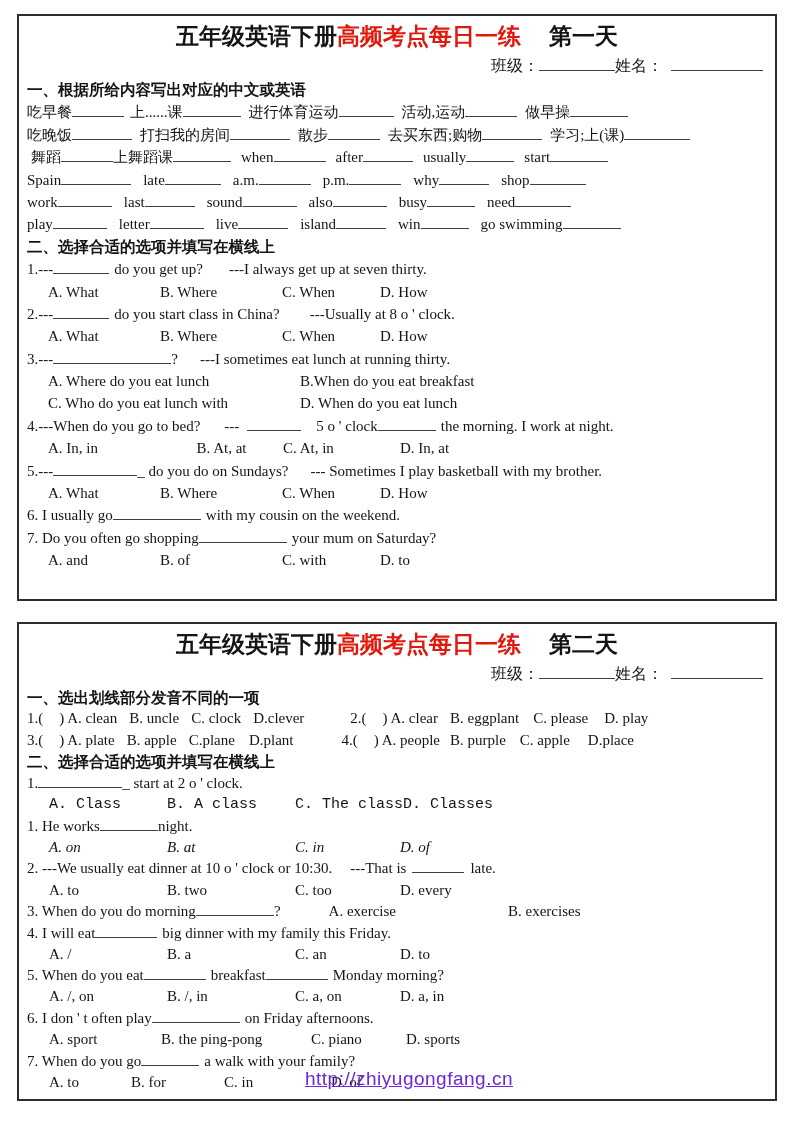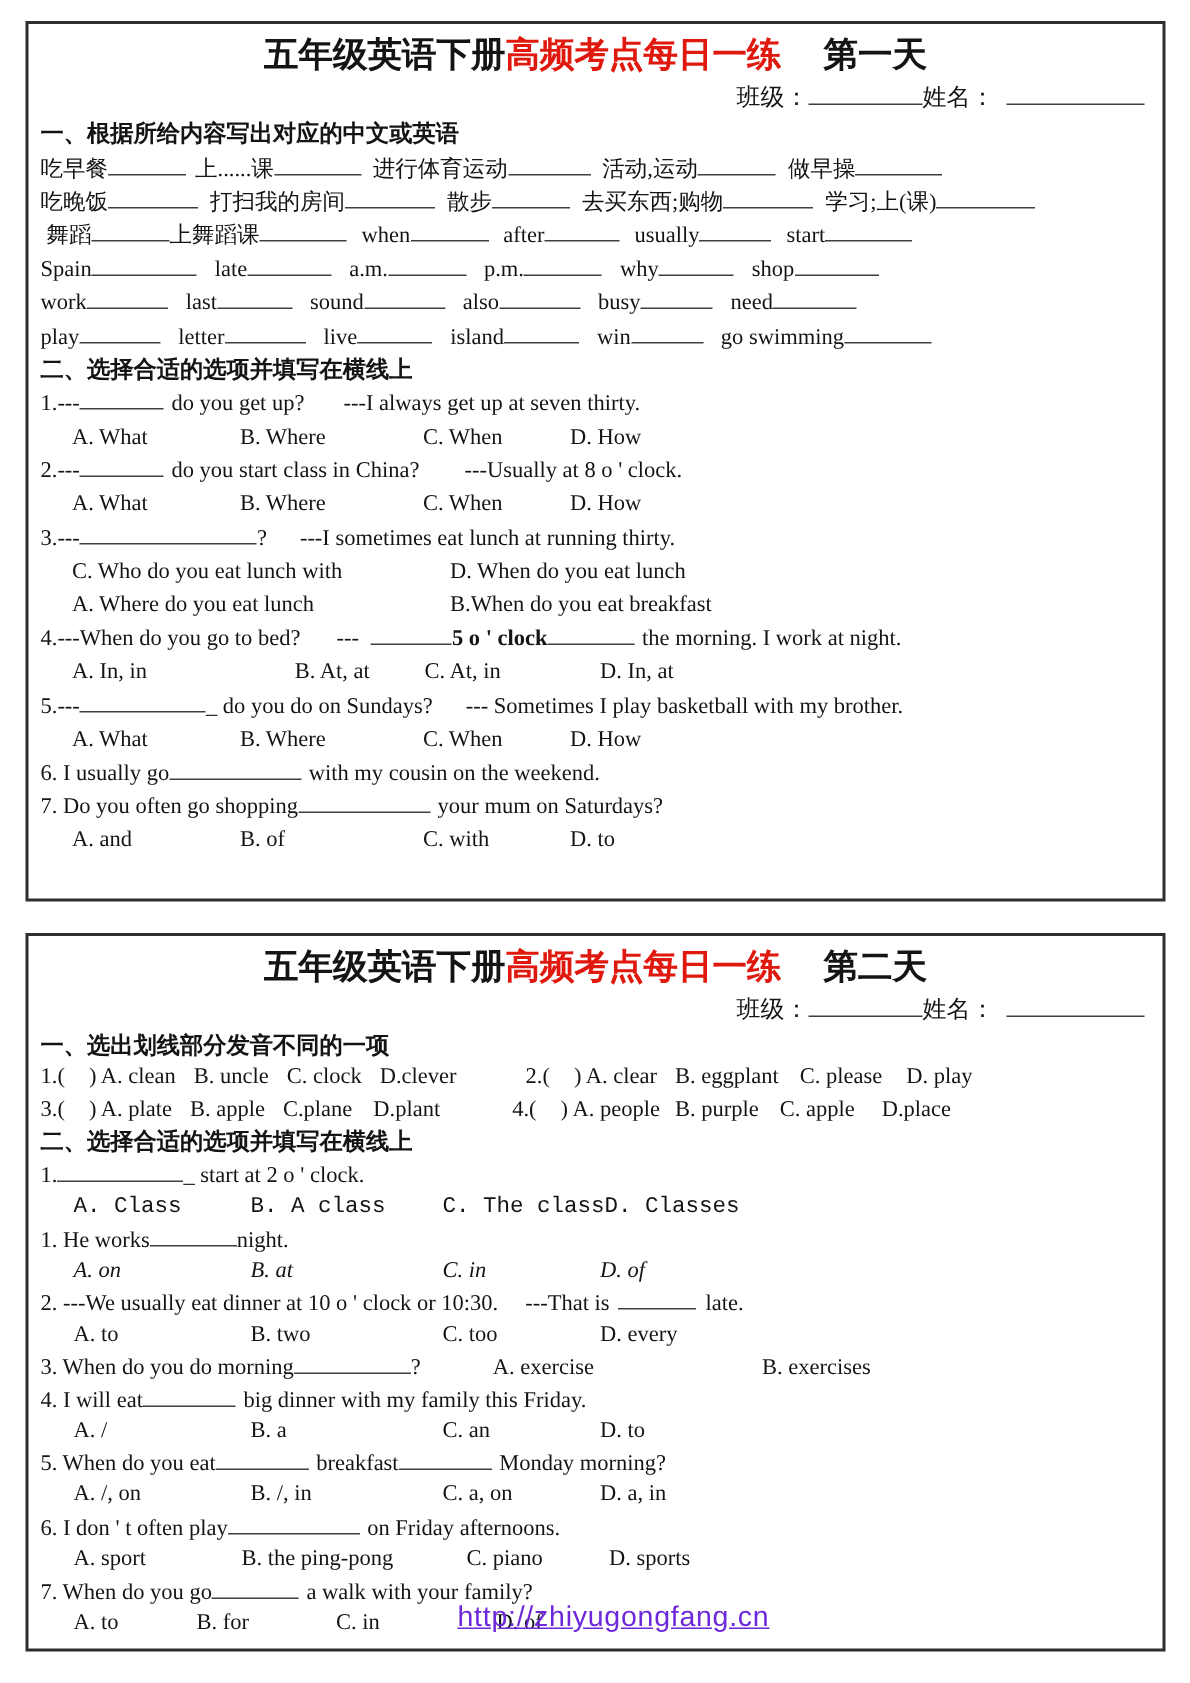--- a/index.html
+++ b/index.html
@@ -60,28 +60,28 @@
       <div class="ln vocab" style="padding-left: 4px;"><span class="seg">舞蹈</span><span class="blank" style="width: 52px;"></span><span class="seg">上舞蹈课</span><span class="blank" style="width: 58px;"></span><span class="seg" style="margin-left: 10px;">when</span><span class="blank" style="width: 52px;"></span><span class="seg" style="margin-left: 10px;">after</span><span class="blank" style="width: 50px;"></span><span class="seg" style="margin-left: 10px;">usually</span><span class="blank" style="width: 48px;"></span><span class="seg" style="margin-left: 10px;">start</span><span class="blank" style="width: 58px;"></span></div>
       <div class="ln vocab"><span class="seg">Spain</span><span class="blank" style="width: 70px;"></span><span class="seg" style="margin-left: 12px;">late</span><span class="blank" style="width: 56px;"></span><span class="seg" style="margin-left: 12px;">a.m.</span><span class="blank" style="width: 52px;"></span><span class="seg" style="margin-left: 12px;">p.m.</span><span class="blank" style="width: 52px;"></span><span class="seg" style="margin-left: 12px;">why</span><span class="blank" style="width: 50px;"></span><span class="seg" style="margin-left: 12px;">shop</span><span class="blank" style="width: 56px;"></span></div>
       <div class="ln vocab"><span class="seg">work</span><span class="blank" style="width: 54px;"></span><span class="seg" style="margin-left: 12px;">last</span><span class="blank" style="width: 50px;"></span><span class="seg" style="margin-left: 12px;">sound</span><span class="blank" style="width: 54px;"></span><span class="seg" style="margin-left: 12px;">also</span><span class="blank" style="width: 54px;"></span><span class="seg" style="margin-left: 12px;">busy</span><span class="blank" style="width: 48px;"></span><span class="seg" style="margin-left: 12px;">need</span><span class="blank" style="width: 56px;"></span></div>
       <div class="ln vocab"><span class="seg">play</span><span class="blank" style="width: 54px;"></span><span class="seg" style="margin-left: 12px;">letter</span><span class="blank" style="width: 54px;"></span><span class="seg" style="margin-left: 12px;">live</span><span class="blank" style="width: 50px;"></span><span class="seg" style="margin-left: 12px;">island</span><span class="blank" style="width: 50px;"></span><span class="seg" style="margin-left: 12px;">win</span><span class="blank" style="width: 48px;"></span><span class="seg" style="margin-left: 12px;">go swimming</span><span class="blank" style="width: 58px;"></span></div>
       <div class="ln heading"><span class="seg">二、选择合适的选项并填写在横线上</span></div>
       <div class="ln q"><span class="seg">1.---</span><span class="blank" style="width: 56px;"></span><span class="seg" style="margin-left: 5px;">do you get up?</span><span class="seg" style="margin-left: 26px;">---I always get up at seven thirty.</span></div>
       <div class="ln opts" style="padding-left: 21px;"><span class="seg" style="min-width: 112px;">A. What</span><span class="seg" style="min-width: 122px;">B. Where</span><span class="seg" style="min-width: 98px;">C. When</span><span class="seg">D. How</span></div>
       <div class="ln q"><span class="seg">2.---</span><span class="blank" style="width: 56px;"></span><span class="seg" style="margin-left: 5px;">do you start class in China?</span><span class="seg" style="margin-left: 30px;">---Usually at 8 o ' clock.</span></div>
       <div class="ln opts" style="padding-left: 21px;"><span class="seg" style="min-width: 112px;">A. What</span><span class="seg" style="min-width: 122px;">B. Where</span><span class="seg" style="min-width: 98px;">C. When</span><span class="seg">D. How</span></div>
       <div class="ln q"><span class="seg">3.---</span><span class="blank" style="width: 118px;"></span><span class="seg">?</span><span class="seg" style="margin-left: 22px;">---I sometimes eat lunch at running thirty.</span></div>
+      <div class="ln opts" style="padding-left: 21px;"><span class="seg" style="min-width: 252px;">A. Where do you eat lunch</span><span class="seg">B.When do you eat breakfast</span></div>
       <div class="ln opts" style="padding-left: 21px;"><span class="seg" style="min-width: 252px;">C. Who do you eat lunch with</span><span class="seg">D. When do you eat lunch</span></div>
-      <div class="ln opts" style="padding-left: 21px;"><span class="seg" style="min-width: 252px;">A. Where do you eat lunch</span><span class="seg">B.When do you eat breakfast</span></div>
-      <div class="ln q"><span class="seg">4.---When do you go to bed?</span><span class="seg" style="margin-left: 24px;">---</span><span class="blank" style="width: 54px; margin-left: 8px;"></span><span class="seg" style="margin-left: 0; font-weight: bold;">5 o ' clock</span><span class="blank" style="width: 58px;"></span><span class="seg" style="margin-left: 5px;">the morning. I work at night.</span></div>
+      <div class="ln q"><span class="seg">4.---When do you go to bed?</span><span class="seg" style="margin-left: 24px;">---</span><span class="blank" style="width: 54px; margin-left: 8px;"></span><span class="seg" style="margin-left: 15px;">5 o ' clock</span><span class="blank" style="width: 58px;"></span><span class="seg" style="margin-left: 5px;">the morning. I work at night.</span></div>
       <div class="ln opts" style="padding-left: 21px;"><span class="seg" style="min-width: 112px;">A. In, in</span><span class="seg" style="min-width: 123px; text-align: center;">B. At, at</span><span class="seg" style="min-width: 117px;">C. At, in</span><span class="seg">D. In, at</span></div>
       <div class="ln q"><span class="seg">5.---</span><span class="blank" style="width: 84px;"></span><span class="seg">_ do you do on Sundays?</span><span class="seg" style="margin-left: 22px;">--- Sometimes I play basketball with my brother.</span></div>
       <div class="ln opts" style="padding-left: 21px;"><span class="seg" style="min-width: 112px;">A. What</span><span class="seg" style="min-width: 122px;">B. Where</span><span class="seg" style="min-width: 98px;">C. When</span><span class="seg">D. How</span></div>
       <div class="ln q"><span class="seg">6. I usually go</span><span class="blank" style="width: 88px;"></span><span class="seg" style="margin-left: 5px;">with my cousin on the weekend.</span></div>
-      <div class="ln q"><span class="seg">7. Do you often go shopping</span><span class="blank" style="width: 88px;"></span><span class="seg" style="margin-left: 5px;">your mum on Saturdays?</span></div>
+      <div class="ln q"><span class="seg">7. Do you often go shopping</span><span class="blank" style="width: 88px;"></span><span class="seg" style="margin-left: 5px;">your mum on Saturday?</span></div>
       <div class="ln opts" style="padding-left: 21px;"><span class="seg" style="min-width: 112px;">A. and</span><span class="seg" style="min-width: 122px;">B. of</span><span class="seg" style="min-width: 98px;">C. with</span><span class="seg">D. to</span></div>
     </div>
 </div>
 
 <div class="panel" id="panel2">
   <div class="title">
     <span>五年级英语下册</span><span class="red">高频考点每日一练</span><span class="day">第二天</span>
   </div>
   <div class="classline">
     <span>班级：</span><span class="blank b1"></span><span>姓名：</span><span class="blank b2"></span>

